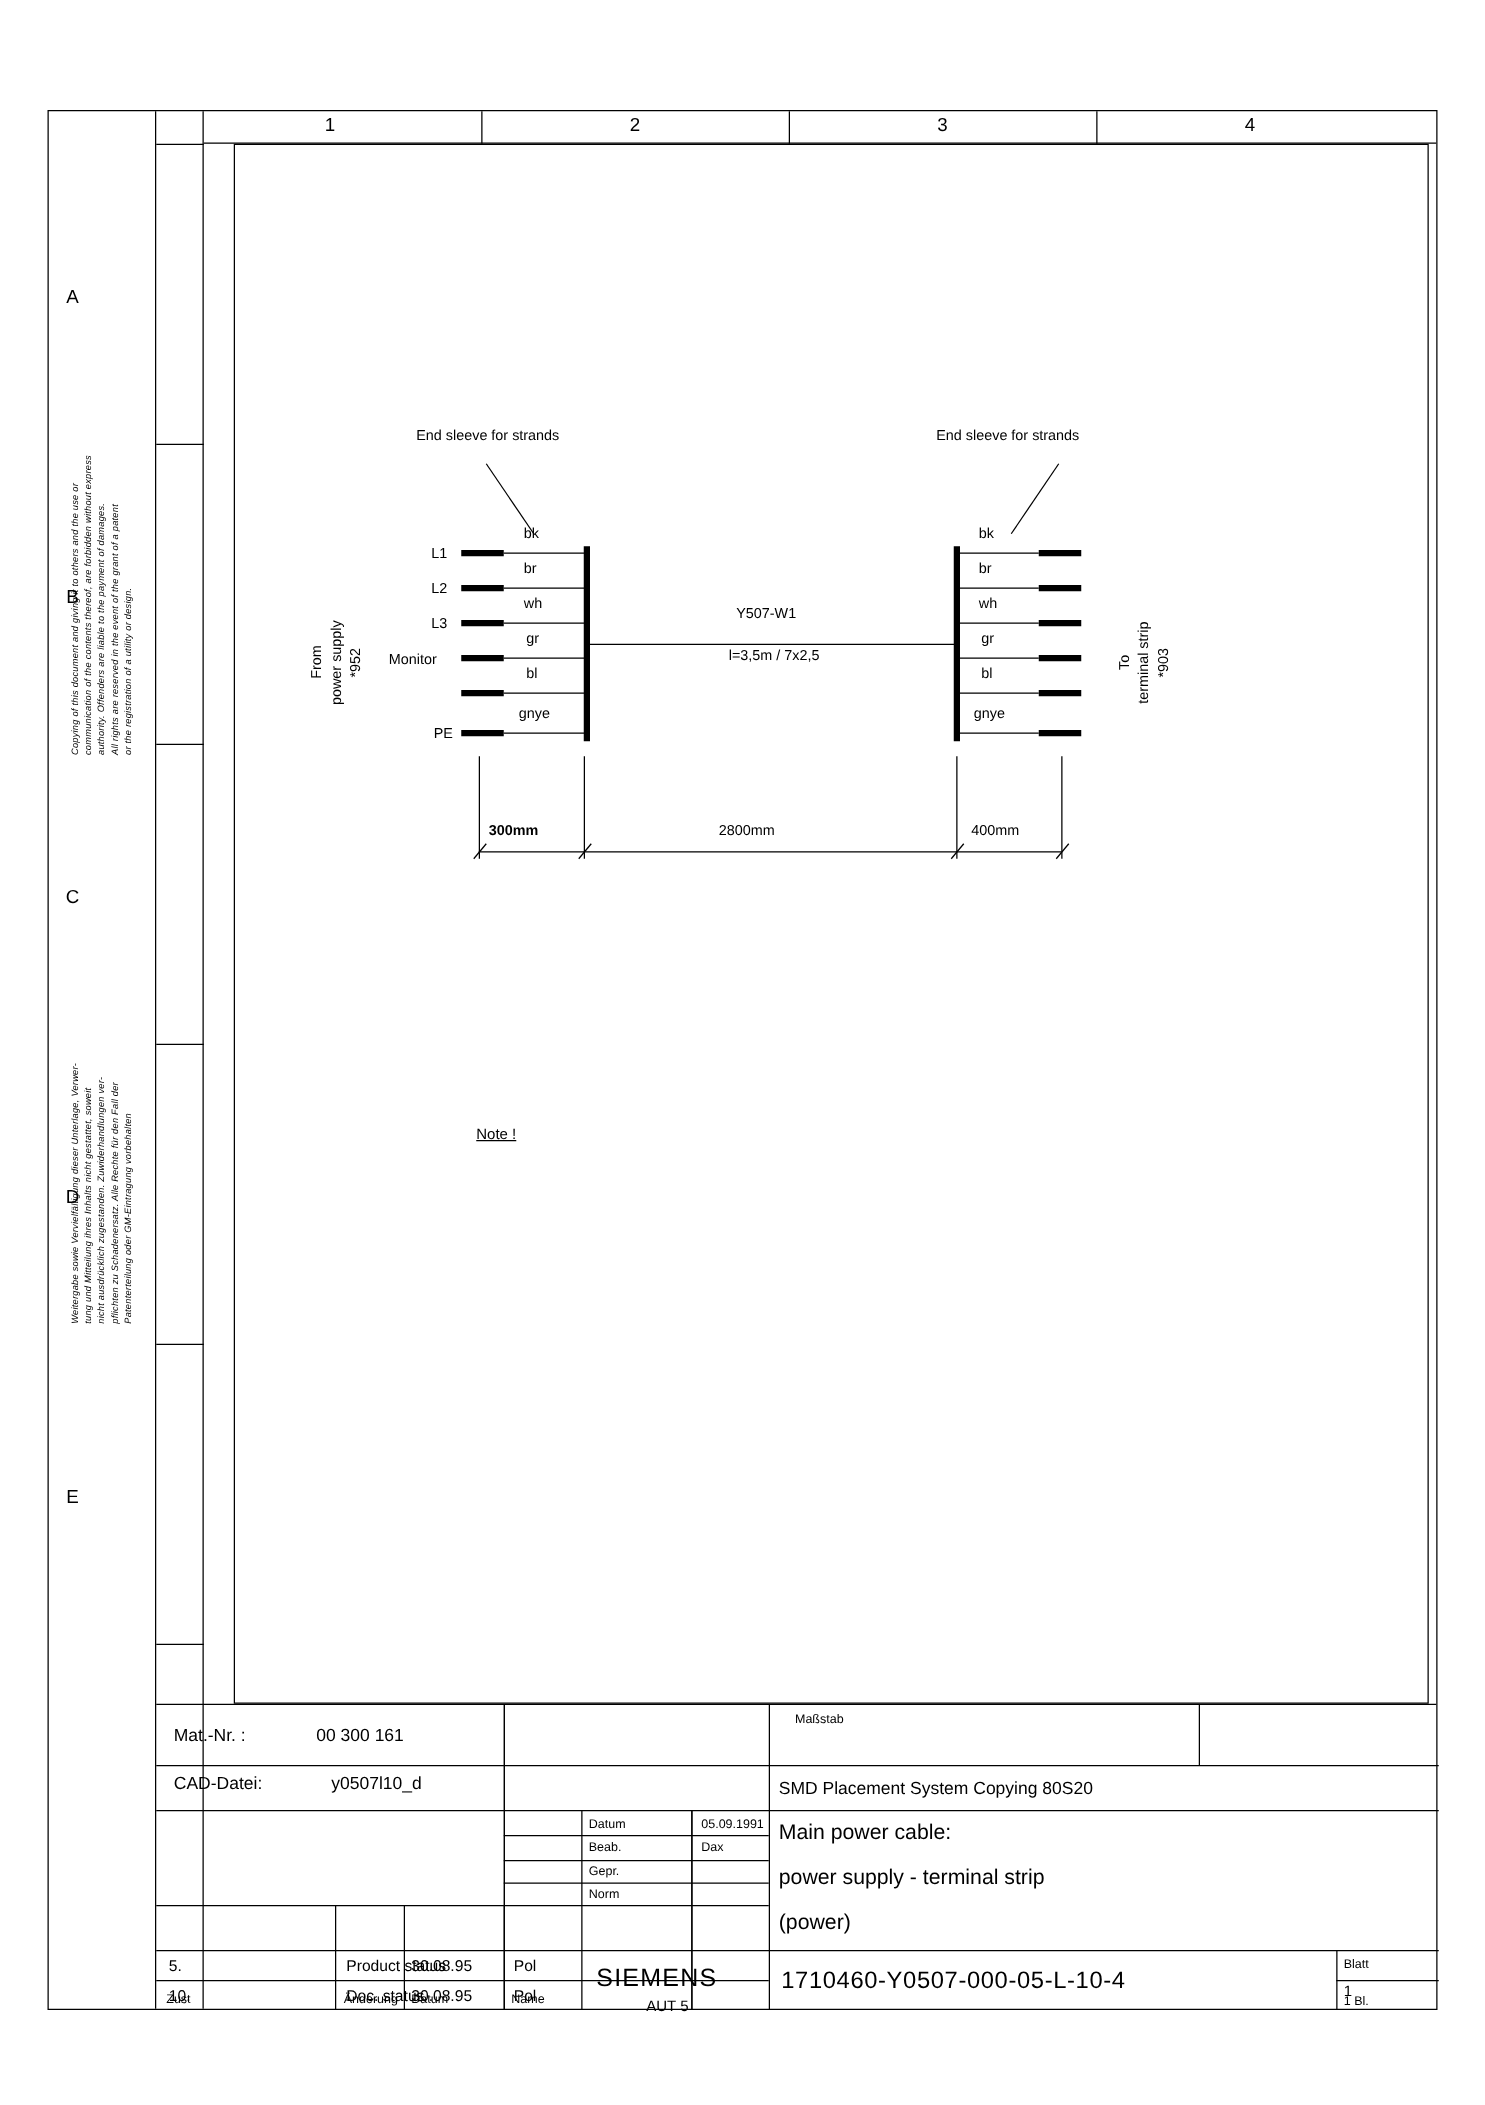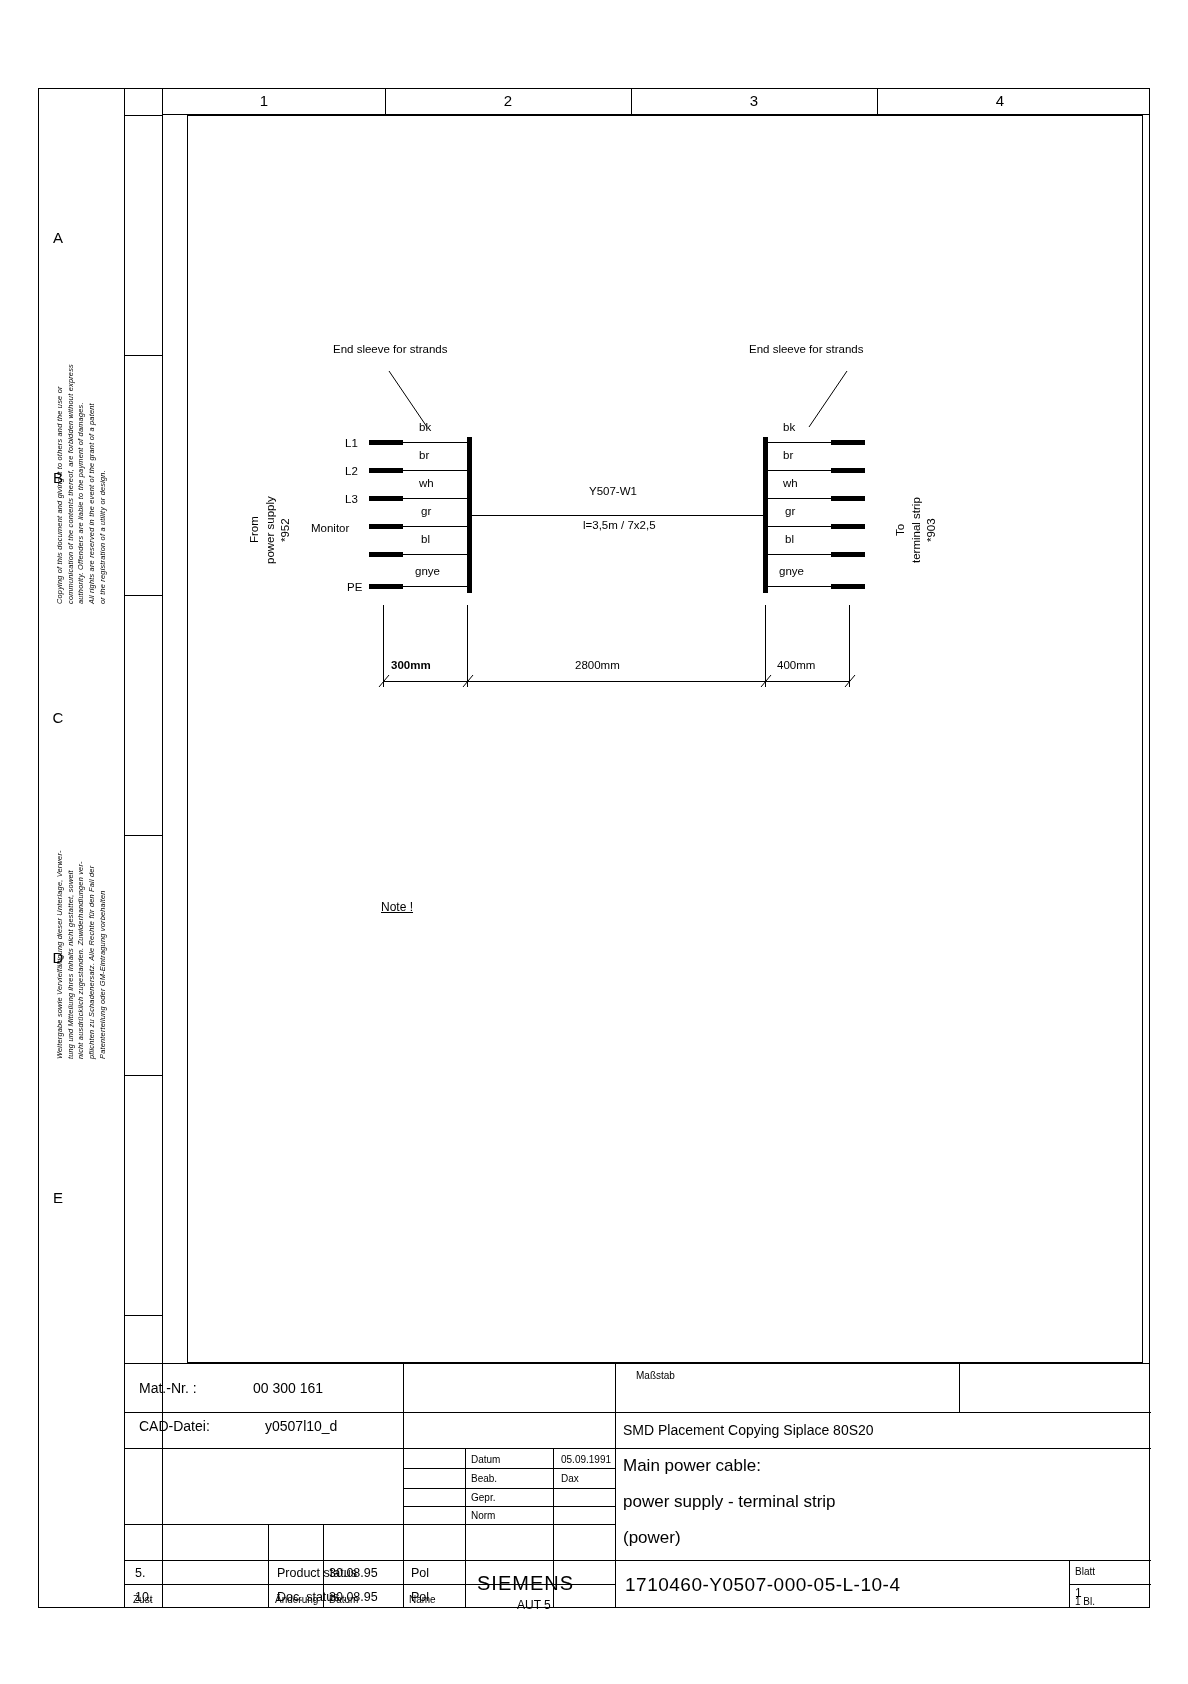--- a/index.html
+++ b/index.html
@@ -213,21 +213,21 @@
     <div class="ln h" style="left:0;top:196px;width:1026px;"></div>
     <div class="ln h" style="left:0;top:220px;width:490px;"></div>
     <div class="ln h" style="left:944px;top:220px;width:82px;"></div>
 
     <div class="tx tx-lg" style="left:14px;top:16px;">Mat.-Nr. :</div>
     <div class="tx tx-lg" style="left:128px;top:16px;">00 300 161</div>
     <div class="tx tx-lg" style="left:14px;top:54px;">CAD-Datei:</div>
     <div class="tx tx-lg" style="left:140px;top:54px;">y0507l10_d</div>
 
     <div class="tx tx-sm" style="left:511px;top:6px;">Maßstab</div>
-    <div class="tx tx-lg" style="left:498px;top:58px;">SMD Placement Copying Siplace 80S20</div>
+    <div class="tx tx-lg" style="left:498px;top:58px;">SMD Placement System Copying 80S20</div>
 
     <div class="tx tx-sm" style="left:346px;top:90px;">Datum</div>
     <div class="tx tx-sm" style="left:436px;top:90px;">05.09.1991</div>
     <div class="tx tx-sm" style="left:346px;top:109px;">Beab.</div>
     <div class="tx tx-sm" style="left:436px;top:109px;">Dax</div>
     <div class="tx tx-sm" style="left:346px;top:128px;">Gepr.</div>
     <div class="tx tx-sm" style="left:436px;top:128px;"></div>
     <div class="tx tx-sm" style="left:346px;top:146px;">Norm</div>
     <div class="tx tx-sm" style="left:436px;top:146px;"></div>
 

